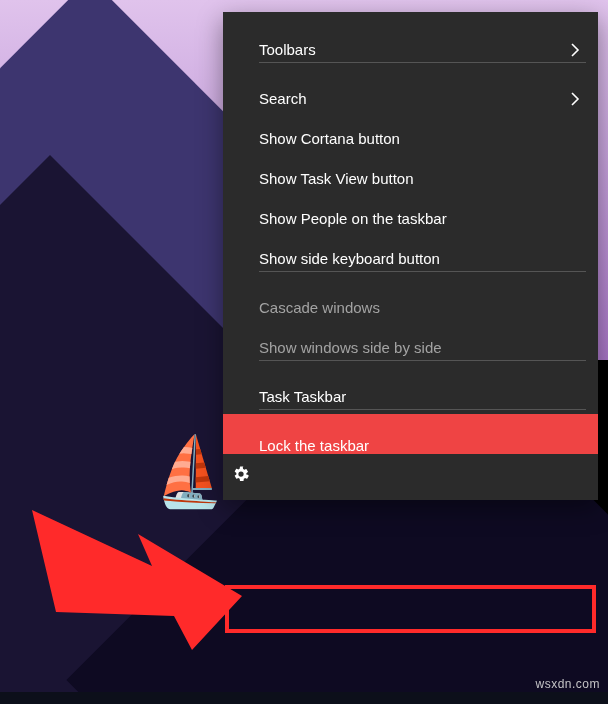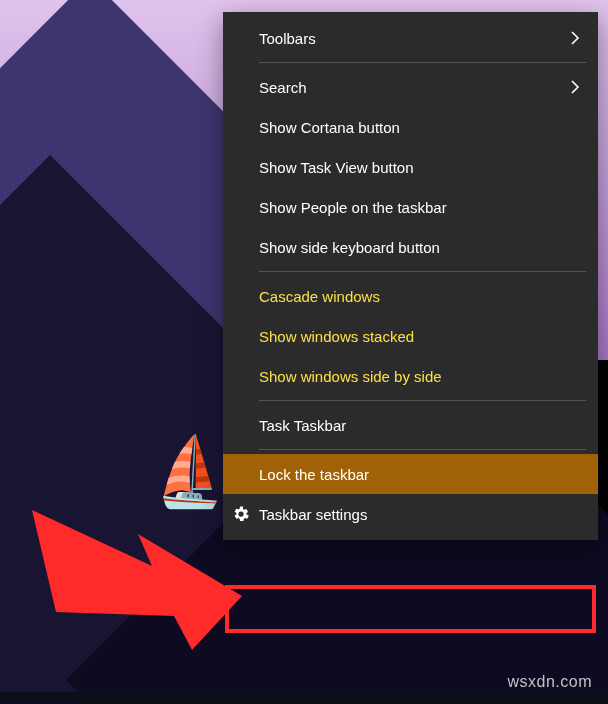--- a/index.html
+++ b/index.html
@@ -71,45 +71,45 @@
     width: 375px;
     background: #2b2b2b;
     color: #fff;
     font-size: 15px;
     padding: 6px 0 6px 0;
     box-shadow: 0 8px 24px rgba(0,0,0,0.4);
   }
   .menu-item {
     position: relative;
     display: flex;
-    align-items: center;
+    align-items: flex-end;
     height: 40px;
     padding: 0 18px 0 36px;
     cursor: default;
   }
   .menu-item.disabled {
-    color: #fde047;
+    color: #a3a3a3;
   }
   .menu-item .label {
     flex: 1;
     white-space: nowrap;
   }
   .menu-item .chevron {
     flex: 0 0 auto;
     margin-left: 8px;
   }
   .menu-item .icon-slot {
     position: absolute;
     left: 8px; top: 50%;
     transform: translateY(-50%);
     width: 20px; height: 20px;
     display: flex; align-items: center; justify-content: center;
   }
   .menu-item.highlighted {
-    background: #a16207;
+    background: #ef4444;
   }
   .separator {
     height: 1px;
     background: #555;
     margin: 4px 12px 4px 36px;
   }
 
   .chevron svg { display: block; }
   .gear svg { display: block; }
 
@@ -126,24 +126,24 @@
   
   .highlight-box {
     position: absolute;
     border: 4px solid #ff2a2a;
     pointer-events: none;
     box-sizing: border-box;
   }
 
   .watermark {
     position: absolute;
-    right: 16px;
+    right: 8px;
     bottom: 13px;
     color: #d7d7d7;
-    font-size: 16px;
+    font-size: 12px;
     font-family: Arial, sans-serif;
     opacity: 0.9;
     letter-spacing: 0.5px;
   }
 </style>
 </head>
 <body>
 
 <div class="wallpaper">
   <div class="sky"></div>
@@ -182,40 +182,36 @@
       <span class="label">Show People on the taskbar</span>
     </div>
     <div class="menu-item">
       <span class="label">Show side keyboard button</span>
     </div>
     <div class="separator"></div>
     <div class="menu-item disabled">
       <span class="label">Cascade windows</span>
     </div>
     <div class="menu-item disabled">
-      <span class="label">Show windows stacked</span>
-    </div>
-    <div class="menu-item disabled">
       <span class="label">Show windows side by side</span>
     </div>
     <div class="separator"></div>
     <div class="menu-item">
       <span class="label">Task Taskbar</span>
     </div>
     <div class="separator"></div>
     <div class="menu-item highlighted">
       <span class="label">Lock the taskbar</span>
     </div>
     <div class="menu-item">
       <span class="icon-slot gear">
         <svg width="18" height="18" viewBox="0 0 24 24">
           <path fill="#fff" d="M19.14 12.94a7.07 7.07 0 0 0 .06-.94 7.07 7.07 0 0 0-.06-.94l2.03-1.58a.5.5 0 0 0 .12-.64l-1.92-3.32a.5.5 0 0 0-.6-.22l-2.39.96a7.03 7.03 0 0 0-1.62-.94l-.36-2.54A.5.5 0 0 0 14.9 2h-3.8a.5.5 0 0 0-.5.42l-.36 2.54c-.58.24-1.12.56-1.62.94l-2.39-.96a.5.5 0 0 0-.6.22L3.71 8.48a.5.5 0 0 0 .12.64l2.03 1.58c-.04.31-.06.63-.06.94s.02.63.06.94l-2.03 1.58a.5.5 0 0 0-.12.64l1.92 3.32c.13.22.39.31.6.22l2.39-.96c.5.38 1.04.7 1.62.94l.36 2.54c.04.24.25.42.5.42h3.8c.25 0 .46-.18.5-.42l.36-2.54c.58-.24 1.12-.56 1.62-.94l2.39.96c.21.09.47 0 .6-.22l1.92-3.32a.5.5 0 0 0-.12-.64l-2.03-1.58zM12 15.5A3.5 3.5 0 1 1 15.5 12 3.5 3.5 0 0 1 12 15.5z"></path>
         </svg>
       </span>
-      <span class="label">Taskbar settings</span>
     </div>
   </div>
 
 <svg class="annotation-arrow" viewBox="0 0 220 160">
   <polygon points="10,20 130,76 116,44 220,106 170,160 152,126 34,122" fill="#ff2a2a"></polygon>
 </svg>
 
 <div class="highlight-box" id="highlight-box" style="left: 225px; top: 585px; width: 371px; height: 48px;"></div>
 
 <div class="watermark">wsxdn.com</div>

